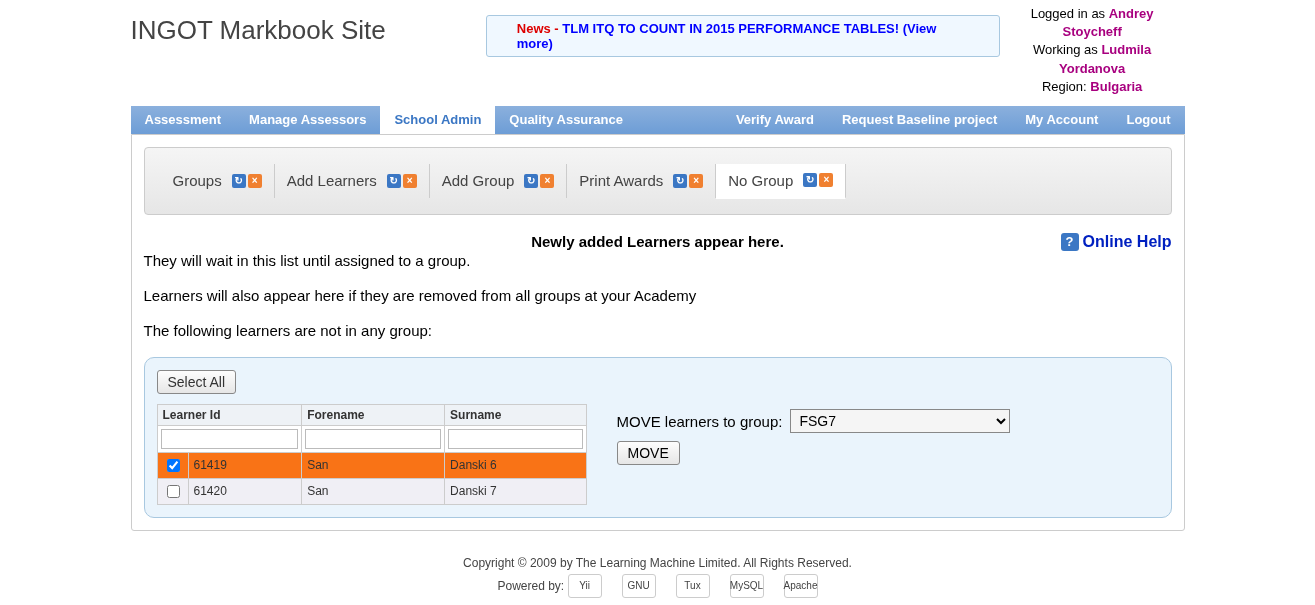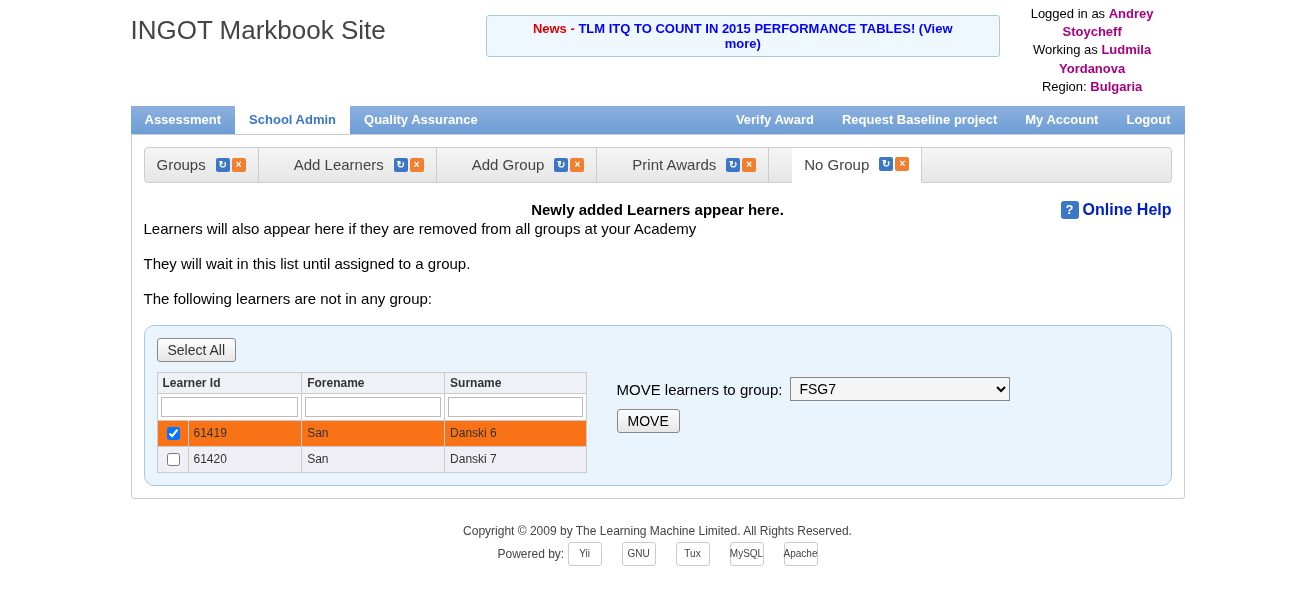--- a/index.html
+++ b/index.html
@@ -29,21 +29,20 @@
   }
   .news-banner {
     margin-left: 100px;
     margin-top: 10px;
     border: 1px solid #a8c8e0;
     background: #f0f8ff;
     padding: 5px 30px;
     font-size: 13px;
     font-weight: bold;
     border-radius: 3px;
-    text-align: center;
   }
   .news-banner .news-label { color: #d00; }
   .news-banner .news-text { color: #00f; }
   .user-info {
     margin-left: auto;
     text-align: center;
     font-size: 13px;
     line-height: 1.4;
     color: #000;
   }
@@ -73,22 +72,21 @@
     border: 1px solid #ccc;
     background: #fff;
     padding: 12px;
     border-radius: 0 0 3px 3px;
   }
   .subtabs {
     display: flex;
     background: linear-gradient(#f5f5f5, #e6e6e6);
     border: 1px solid #ccc;
     border-radius: 4px;
-    padding: 0;
-    gap: 23px;
+    padding: 16px;
   }
   .subtab {
     display: flex;
     align-items: center;
     padding: 8px 12px;
     border-right: 1px solid #ccc;
     color: #444;
     font-size: 15px;
     cursor: pointer;
     gap: 10px;
@@ -204,20 +202,21 @@
     </div>
     <div class="user-info">
       <div><span>Logged in as </span><a href="#">Andrey Stoycheff</a></div>
       <div><span>Working as </span><a href="#">Ludmila Yordanova</a></div>
       <div><span>Region: </span><a href="#">Bulgaria</a></div>
     </div>
   </div>
 
   <div class="main-nav" id="main-nav">
       <div class="nav-item">Assessment</div>
+      <div class="nav-item">Manage Assessors</div>
       <div class="nav-item active">School Admin</div>
       <div class="nav-item">Quality Assurance</div>
       <div class="spacer"></div>
       <div class="nav-item">Verify Award</div>
       <div class="nav-item">Request Baseline project</div>
       <div class="nav-item">My Account</div>
       <div class="nav-item">Logout</div>
     </div>
 
   <div class="content-area">
@@ -260,22 +259,22 @@
       </div>
 
     <div class="panel-body">
       <div class="online-help">
         <span class="help-icon">?</span>
         <span>Online Help</span>
       </div>
 
       <div class="intro">
         <h3>Newly added Learners appear here.</h3>
+        <p>They will wait in this list until assigned to a group.</p>
         <p>Learners will also appear here if they are removed from all groups at your Academy</p>
-        <p>They will wait in this list until assigned to a group.</p>
         <p>The following learners are not in any group:</p>
       </div>
 
       <div class="work-box">
         <div class="learner-col">
           <span class="select-all-btn">Select All</span>
           <table class="learners">
             <thead>
               <tr>
                 <th colspan="2">Learner Id</th>

